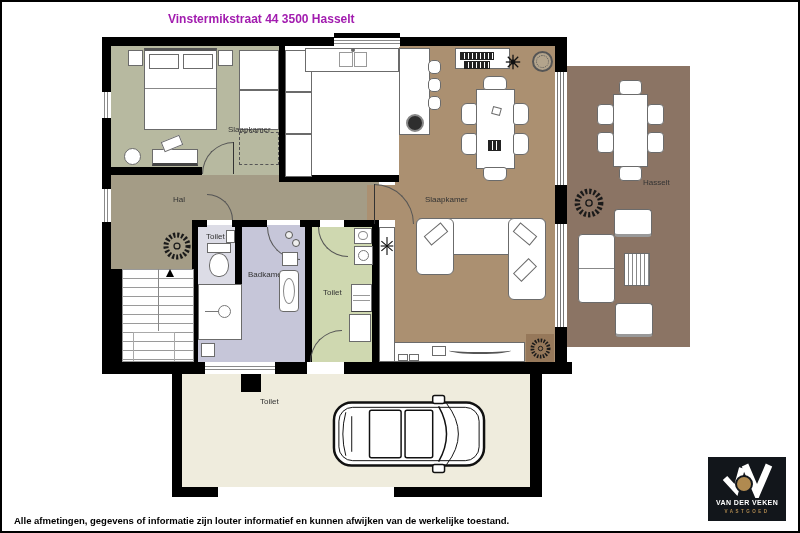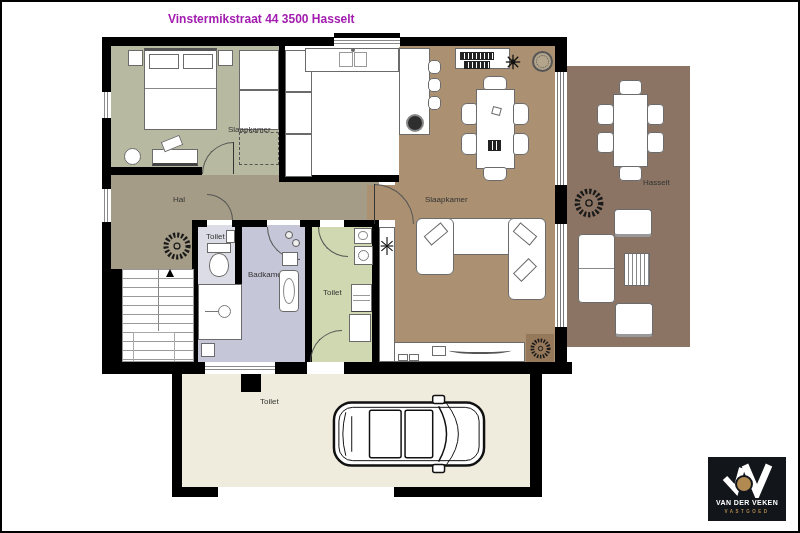--- a/index.html
+++ b/index.html
@@ -243,14 +243,15 @@
   <div class="logo">
     <svg style="position:absolute;left:9px;top:3px;width:60px;height:38px;" viewBox="0 0 60 38">
       <polyline points="8,18 19,30 25,8" fill="none" stroke="#fff" stroke-width="6"></polyline>
       <polyline points="28,5 40,33 52,5" fill="none" stroke="#fff" stroke-width="7"></polyline>
       <circle cx="27" cy="24" r="8" fill="#b08a50" stroke="#12161b" stroke-width="2"></circle>
     </svg>
     <div class="logo-name">VAN DER VEKEN</div>
     <div class="logo-tag" style="color: rgb(176, 138, 80);">VASTGOED</div>
   </div>
 
+  <div class="disclaimer">Alle afmetingen, gegevens of informatie zijn louter informatief en kunnen afwijken van de werkelijke toestand.</div>
 
 </div>
 
 </body></html>

